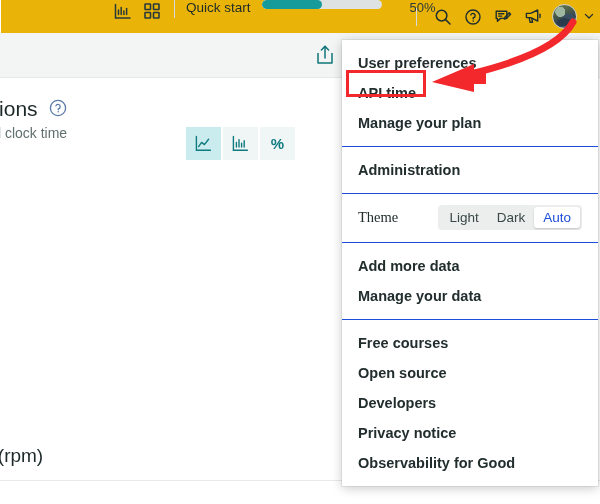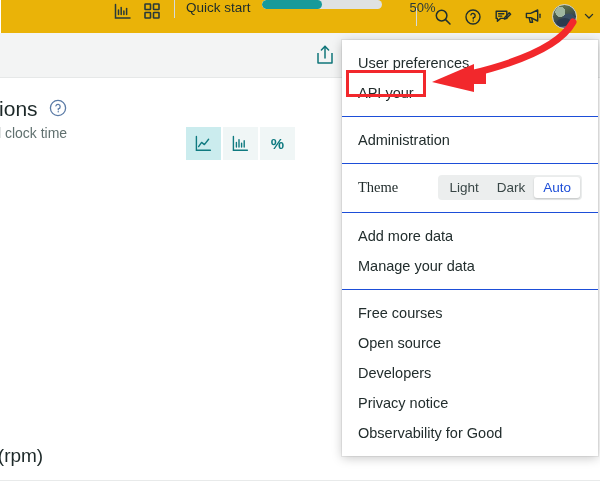--- a/index.html
+++ b/index.html
@@ -111,21 +111,21 @@
     box-shadow:0 2px 10px rgba(0,0,0,.22), 0 0 0 1px rgba(0,0,0,.06);
     box-sizing:border-box;
     padding:0;
   }
   .menu-section{padding:8px 0;}
   .menu-section + .menu-section{border-top:1px solid #1d4ed8;}
   .menu-item{
     padding:6px 16px;
     font-size:14.5px;color:#222d2d;
     line-height:18px;
-    white-space:nowrap;cursor:default;
+    white-space:nowrap;cursor:default;font-weight:bold;
   }
   .menu-item.muted{color:#7c8a8a;}
   .menu-item.highlight{
     position:relative;
   }
   .hl-box{
     position:absolute;left:346px;top:70px;width:80px;height:27px;
     border:3.5px solid #f2282c;background:transparent;box-sizing:border-box;
   }
   .theme-row{
@@ -275,21 +275,22 @@
   </div>
 
   <div class="subpanel-title">ghput (rpm)</div>
   <div class="hr-light"></div>
 
 </div>
 
 <div class="menu" id="menu">
     <div class="menu-section">
       <div class="menu-item">User preferences</div>
-      <div class="menu-item highlight">API your</div>
+      <div class="menu-item highlight">API time</div>
+      <div class="menu-item">Manage your plan</div>
     </div>
     <div class="menu-section">
       <div class="menu-item">Administration</div>
     </div>
     <div class="menu-section">
       <div class="theme-row">
         <div class="theme-label">Theme</div>
         <div class="theme-seg">
           <div class="seg-opt">Light</div>
           <div class="seg-opt">Dark</div>

